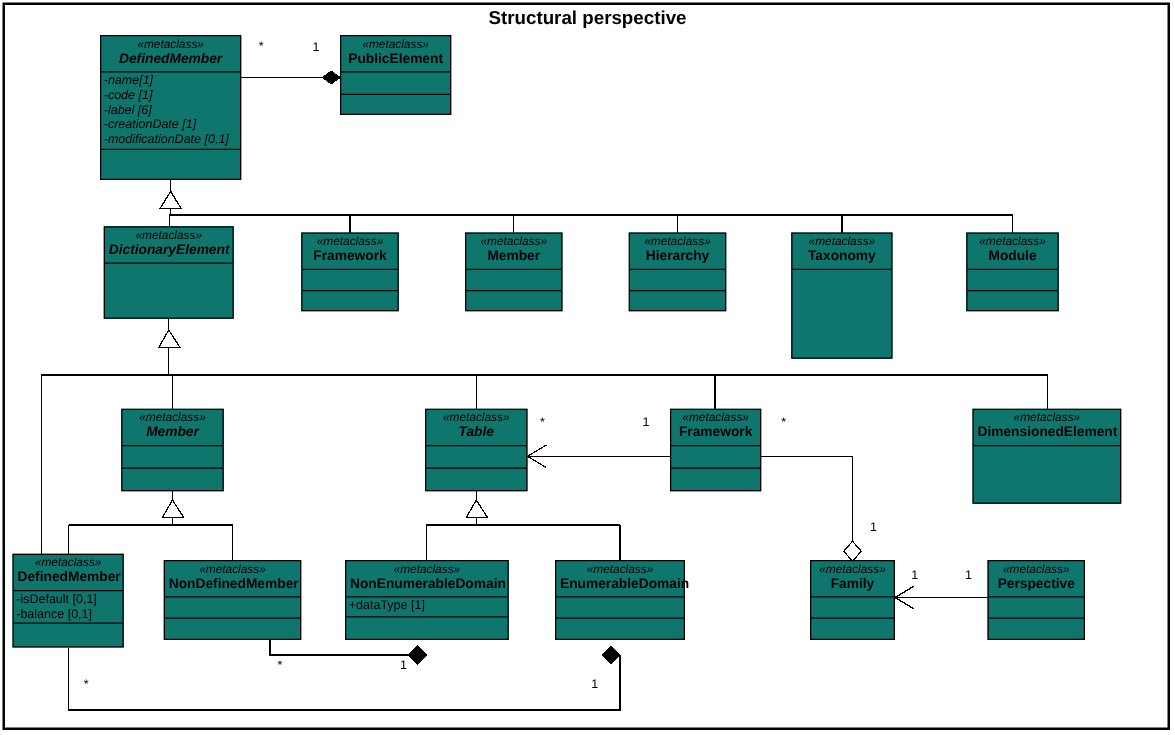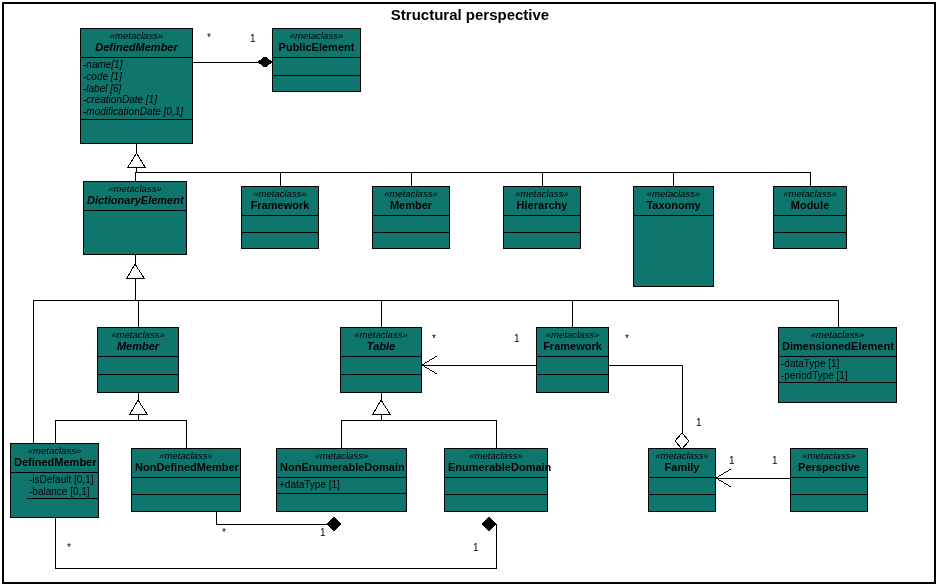--- a/index.html
+++ b/index.html
@@ -258,32 +258,28 @@
           <span class="cname">Framework</span>
         </div>
         <div class="uml-attrs" style="height: 18px;"></div>
         <div class="uml-ops" style="height: 18px;"></div>
       </div>
       <div class="uml-class" style="left: 778px; top: 327px; width: 119px; height: 76px;">
         <div class="uml-head" style="height: 29px;">
           <span class="stereo">«metaclass»</span>
           <span class="cname">DimensionedElement</span>
         </div>
+        <div class="uml-ops" style="height: 20px;"></div>
+      </div>
+      <div class="uml-class" style="left: 10px; top: 443px; width: 89px; height: 75px;">
+        <div class="uml-head" style="height: 29px;">
+          <span class="stereo">«metaclass»</span>
+          <span class="cname">DefinedMember</span>
+        </div>
         <div class="uml-attrs" style="height: 26px;">
-          <span class="attr">-dataType [1]</span>
-          <span class="attr">-periodType [1]</span>
-        </div>
-        <div class="uml-ops" style="height: 20px;"></div>
-      </div>
-      <div class="uml-class" style="left: 10px; top: 443px; width: 89px; height: 75px;">
-        <div class="uml-head" style="height: 29px;">
-          <span class="stereo">«metaclass»</span>
-          <span class="cname">DefinedMember</span>
-        </div>
-        <div class="uml-attrs" style="height: 26px; margin-left: 16px;">
           <span class="attr">-isDefault [0,1]</span>
           <span class="attr">-balance [0,1]</span>
         </div>
         <div class="uml-ops" style="height: 19px;"></div>
       </div>
       <div class="uml-class" style="left: 131px; top: 448px; width: 110px; height: 64px;">
         <div class="uml-head" style="height: 29px;">
           <span class="stereo">«metaclass»</span>
           <span class="cname">NonDefinedMember</span>
         </div>

